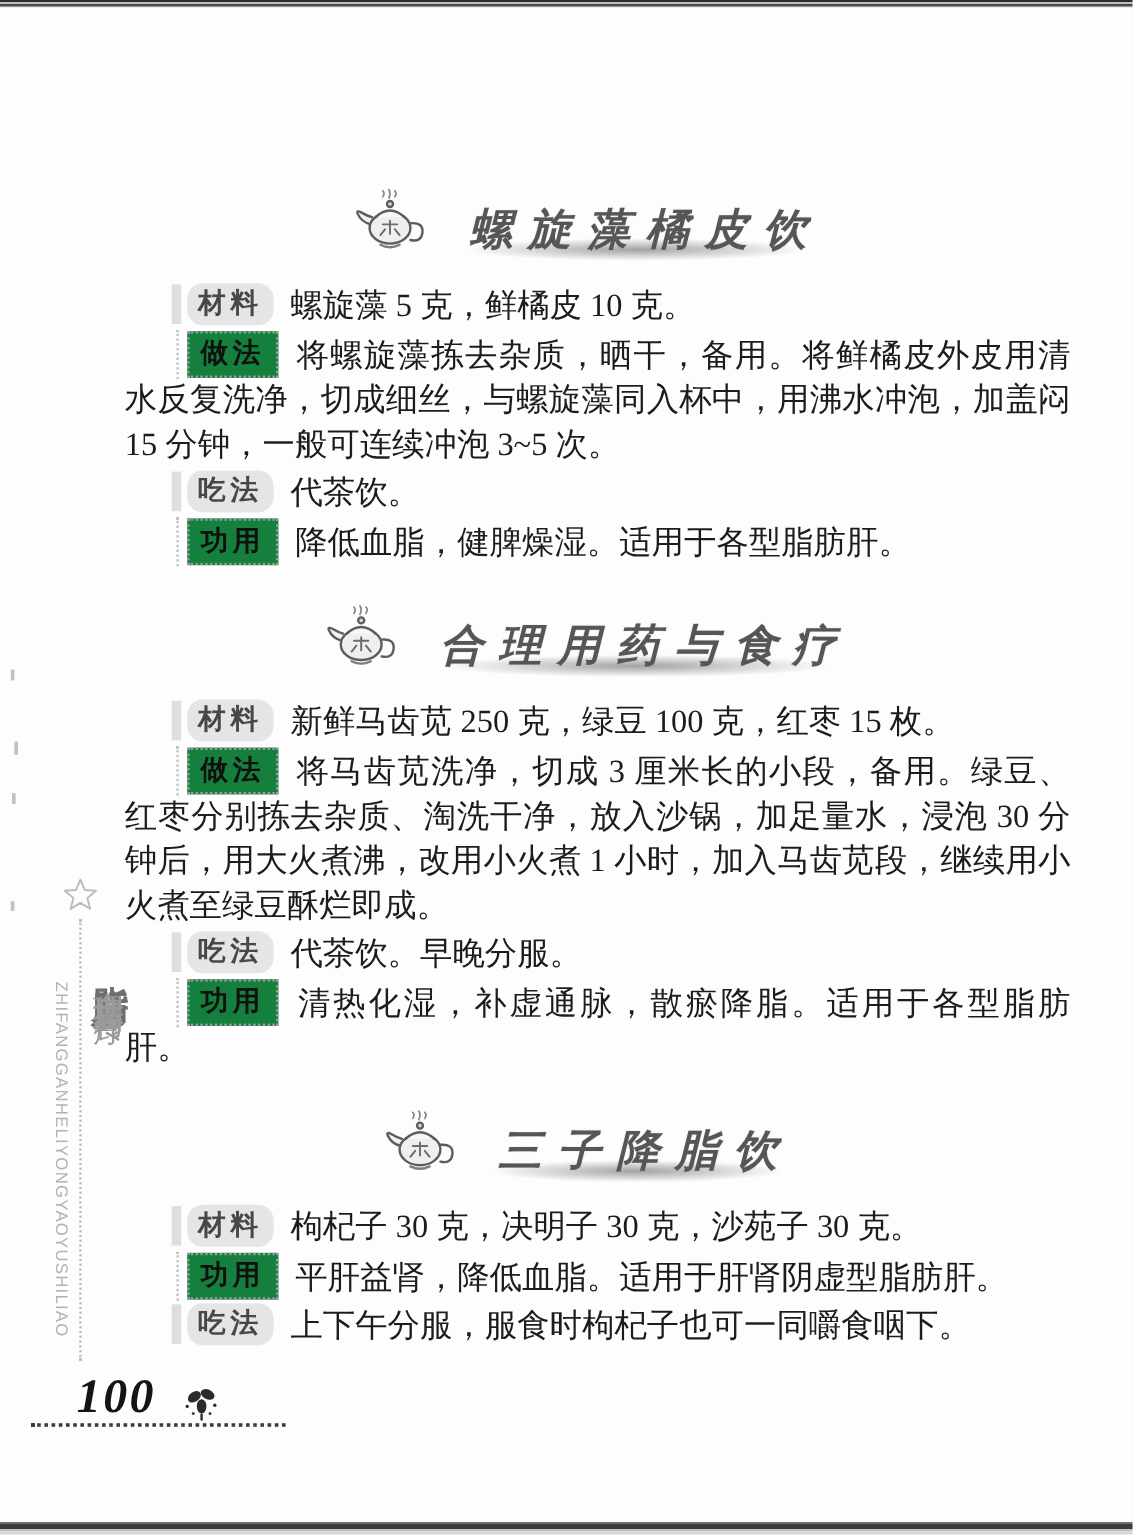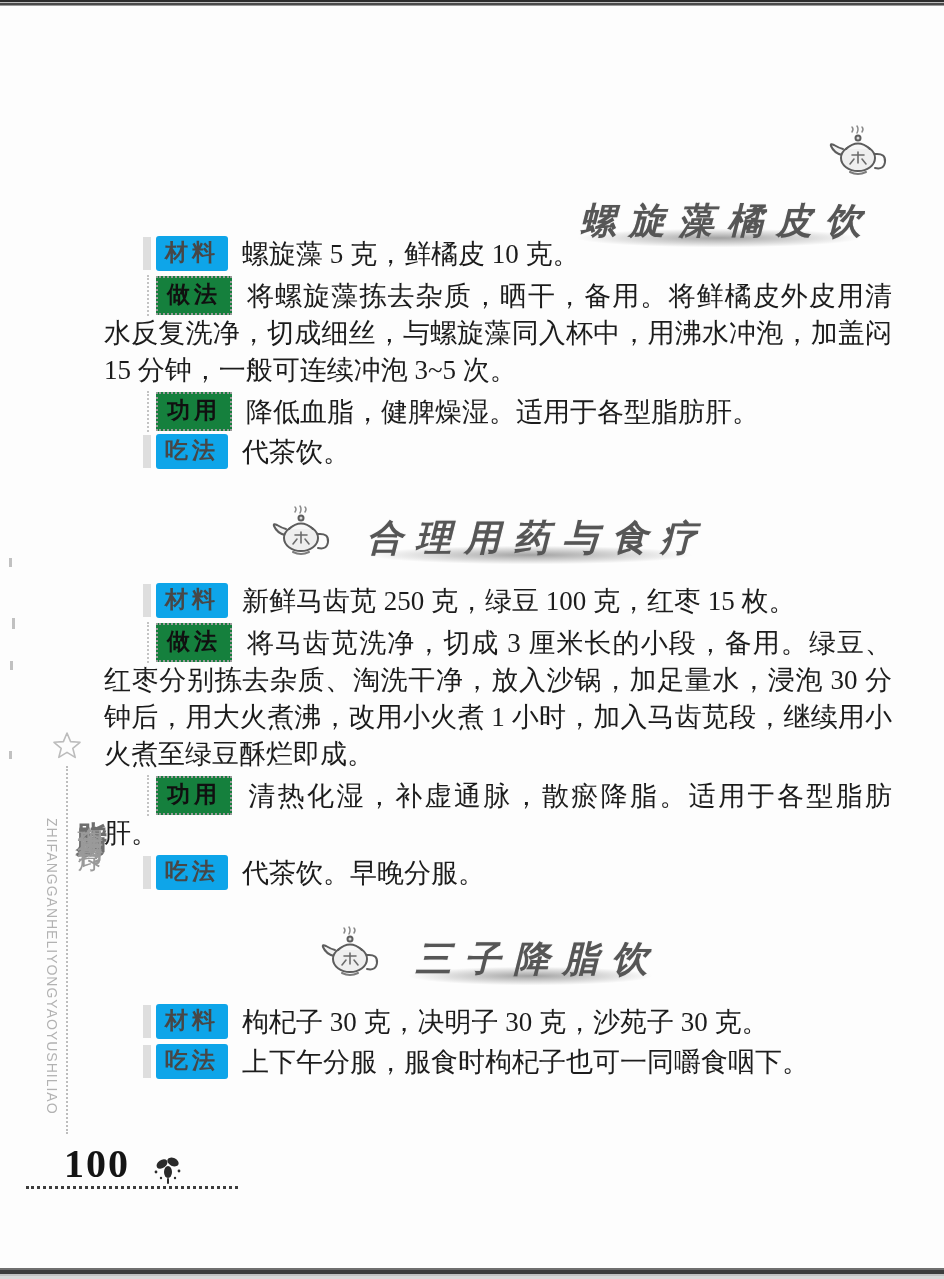--- a/index.html
+++ b/index.html
@@ -17,21 +17,21 @@
     background:linear-gradient(#fdfdfd 0 1px,#6f6f6f 1px 3px,#3c3c3c 3px 7px,#c2c2c2 7px 9px,#d9d9d9 9px 12px);
   }
   .edge-mark { position:absolute; background:#8f8f8f; opacity:.55; }
 
   .content { position:absolute; left:104px; top:148px; width:788px; }
 
   .recipe-title-row {
     display:flex; justify-content:center; align-items:flex-end; gap:14px;
     margin:0 0 20px 0; height:62px;
   }
-  .recipe-title-row.first { margin-top:6px;flex-direction:column; }
+  .recipe-title-row.first { margin-top:6px; }
   .recipe-title-row.later { margin-top:30px; }
   .teapot { flex:0 0 auto; margin-bottom:2px; }
   .title-text {
     position:relative; z-index:0; font-size:36px; font-style:italic; font-weight:bold;
     color:#565656; letter-spacing:13px; padding:0 18px; white-space:nowrap;
     text-shadow:0 0 1px rgba(90,90,90,.35);
   }
   .title-text::before {
     content:""; position:absolute; z-index:-1; left:-18px; right:-2px; bottom:-4px; height:24px;
     background:radial-gradient(ellipse 52% 50% at 50% 50%, rgba(140,140,140,.8), rgba(140,140,140,0) 78%);
@@ -41,21 +41,21 @@
   .para {
     margin:0 0 3px 0; font-size:27px; line-height:37px;
     text-align:justify; text-indent:52px;
   }
   .badge {
     display:inline-block; text-indent:0; position:relative;
     font-family:"Liberation Sans","DejaVu Sans",sans-serif;
     font-size:23px; font-weight:bold; line-height:1.2;
     padding:3px 9px 4px; margin-right:14px; vertical-align:3px; letter-spacing:4px;
   }
-  .badge-fill { background:#0ea5e9; color:#474747; border-radius:3px; }
+  .badge-fill { background:#e5e5e5; color:#474747; border-radius:13px; }
   .badge-fill::before {
     content:""; position:absolute; left:-13px; top:1px; bottom:1px; width:8px; background:#dedede;
   }
   .badge-dotted { border:2px dotted #9b9b9b; color:#101010; background:#15803d; }
   .badge-dotted::before {
     content:""; position:absolute; left:-11px; top:-3px; bottom:-3px; border-left:2px dotted #c3c3c3;
   }
 
   
   .sidebar-star { position:absolute; left:52px; top:731px; }
@@ -70,21 +70,21 @@
   .sidebar-rom {
     position:absolute; left:44px; top:818px; height:300px;
     writing-mode:vertical-rl; text-orientation:sideways;
     font-family:"Liberation Sans","DejaVu Sans",sans-serif;
     font-size:14px; color:#b2b2b2; letter-spacing:1px; white-space:nowrap;
   }
 
   
   .page-number {
     position:absolute; left:64px; top:1140px;
-    font-size:40px; font-weight:bold; color:#141414; letter-spacing:2px;
+    font-size:40px; font-style:italic; font-weight:bold; color:#141414; letter-spacing:2px;
   }
   .footer-leaf { position:absolute; left:148px; top:1150px; }
   .footer-dotline { position:absolute; left:26px; top:1186px; width:212px; border-top:3px dotted #3d3d3d; }
 </style>
 </head>
 <body>
 
 <div class="page">
 
   <div class="border-top"></div>
@@ -109,22 +109,22 @@
             <circle cx="32" cy="13" r="2.5" fill="#d9d9d9"></circle>
             <path d="M49 29 q11 -1 10 8 q-1 8 -10 6" fill="none"></path>
             <path d="M26 30 h12 M32 27 v11 M28 34 l-4 5 M36 34 l4 5" stroke="#6b6b6b" stroke-width="1.6"></path>
             <path d="M24 47 q8 4 16 0" stroke="#7c7c7c"></path>
           </svg>
         </span>
         <span class="title-text">螺旋藻橘皮饮</span>
       </div>
       <p class="para"><span class="badge badge-fill">材料</span><span>螺旋藻 5 克，鲜橘皮 10 克。</span></p>
       <p class="para"><span class="badge badge-dotted">做法</span><span>将螺旋藻拣去杂质，晒干，备用。将鲜橘皮外皮用清水反复洗净，切成细丝，与螺旋藻同入杯中，用沸水冲泡，加盖闷 15 分钟，一般可连续冲泡 3~5 次。</span></p>
+      <p class="para"><span class="badge badge-fill">吃法</span><span>代茶饮。</span></p>
       <p class="para"><span class="badge badge-dotted">功用</span><span>降低血脂，健脾燥湿。适用于各型脂肪肝。</span></p>
-      <p class="para"><span class="badge badge-fill">吃法</span><span>代茶饮。</span></p>
     </section>
 
     <section>
       <div class="recipe-title-row later">
         <span class="teapot">
           <svg width="66" height="52" viewBox="0 0 66 52" fill="none" stroke="#5d5d5d" stroke-width="2" stroke-linecap="round">
             <path d="M26 7 q2 -3 0 -5" stroke="#8a8a8a" stroke-width="1.5"></path>
             <path d="M31 8 q2 -4 0 -7" stroke="#8a8a8a" stroke-width="1.5"></path>
             <path d="M36 7 q2 -3 0 -5" stroke="#8a8a8a" stroke-width="1.5"></path>
             <path d="M16 30 Q8 28 5 21 Q4 18 8 20 Q13 23 17 24" fill="#f2f2f2"></path>
@@ -133,22 +133,22 @@
             <circle cx="32" cy="13" r="2.5" fill="#d9d9d9"></circle>
             <path d="M49 29 q11 -1 10 8 q-1 8 -10 6" fill="none"></path>
             <path d="M26 30 h12 M32 27 v11 M28 34 l-4 5 M36 34 l4 5" stroke="#6b6b6b" stroke-width="1.6"></path>
             <path d="M24 47 q8 4 16 0" stroke="#7c7c7c"></path>
           </svg>
         </span>
         <span class="title-text">合理用药与食疗</span>
       </div>
       <p class="para"><span class="badge badge-fill">材料</span><span>新鲜马齿苋 250 克，绿豆 100 克，红枣 15 枚。</span></p>
       <p class="para"><span class="badge badge-dotted">做法</span><span>将马齿苋洗净，切成 3 厘米长的小段，备用。绿豆、红枣分别拣去杂质、淘洗干净，放入沙锅，加足量水，浸泡 30 分钟后，用大火煮沸，改用小火煮 1 小时，加入马齿苋段，继续用小火煮至绿豆酥烂即成。</span></p>
+      <p class="para"><span class="badge badge-fill">吃法</span><span>代茶饮。早晚分服。</span></p>
       <p class="para"><span class="badge badge-dotted">功用</span><span>清热化湿，补虚通脉，散瘀降脂。适用于各型脂肪肝。</span></p>
-      <p class="para"><span class="badge badge-fill">吃法</span><span>代茶饮。早晚分服。</span></p>
     </section>
 
     <section>
       <div class="recipe-title-row later">
         <span class="teapot">
           <svg width="66" height="52" viewBox="0 0 66 52" fill="none" stroke="#5d5d5d" stroke-width="2" stroke-linecap="round">
             <path d="M26 7 q2 -3 0 -5" stroke="#8a8a8a" stroke-width="1.5"></path>
             <path d="M31 8 q2 -4 0 -7" stroke="#8a8a8a" stroke-width="1.5"></path>
             <path d="M36 7 q2 -3 0 -5" stroke="#8a8a8a" stroke-width="1.5"></path>
             <path d="M16 30 Q8 28 5 21 Q4 18 8 20 Q13 23 17 24" fill="#f2f2f2"></path>
@@ -156,20 +156,21 @@
             <path d="M20 24 Q32 13 44 24" fill="#f7f7f7"></path>
             <circle cx="32" cy="13" r="2.5" fill="#d9d9d9"></circle>
             <path d="M49 29 q11 -1 10 8 q-1 8 -10 6" fill="none"></path>
             <path d="M26 30 h12 M32 27 v11 M28 34 l-4 5 M36 34 l4 5" stroke="#6b6b6b" stroke-width="1.6"></path>
             <path d="M24 47 q8 4 16 0" stroke="#7c7c7c"></path>
           </svg>
         </span>
         <span class="title-text">三子降脂饮</span>
       </div>
       <p class="para"><span class="badge badge-fill">材料</span><span>枸杞子 30 克，决明子 30 克，沙苑子 30 克。</span></p>
+      <p class="para"><span class="badge badge-dotted">功用</span><span>平肝益肾，降低血脂。适用于肝肾阴虚型脂肪肝。</span></p>
       <p class="para"><span class="badge badge-fill">吃法</span><span>上下午分服，服食时枸杞子也可一同嚼食咽下。</span></p>
     </section>
 
   </div>
 
   <div class="sidebar-star">
     <svg width="30" height="30" viewBox="0 0 30 30" fill="none" stroke="#bcbcbc" stroke-width="1.6" stroke-linejoin="round">
       <path d="M15 2 L18.6 10.6 L28 11.3 L20.8 17.3 L23.2 26.4 L15 21.4 L6.8 26.4 L9.2 17.3 L2 11.3 L11.4 10.6 Z"></path>
     </svg>
   </div>

